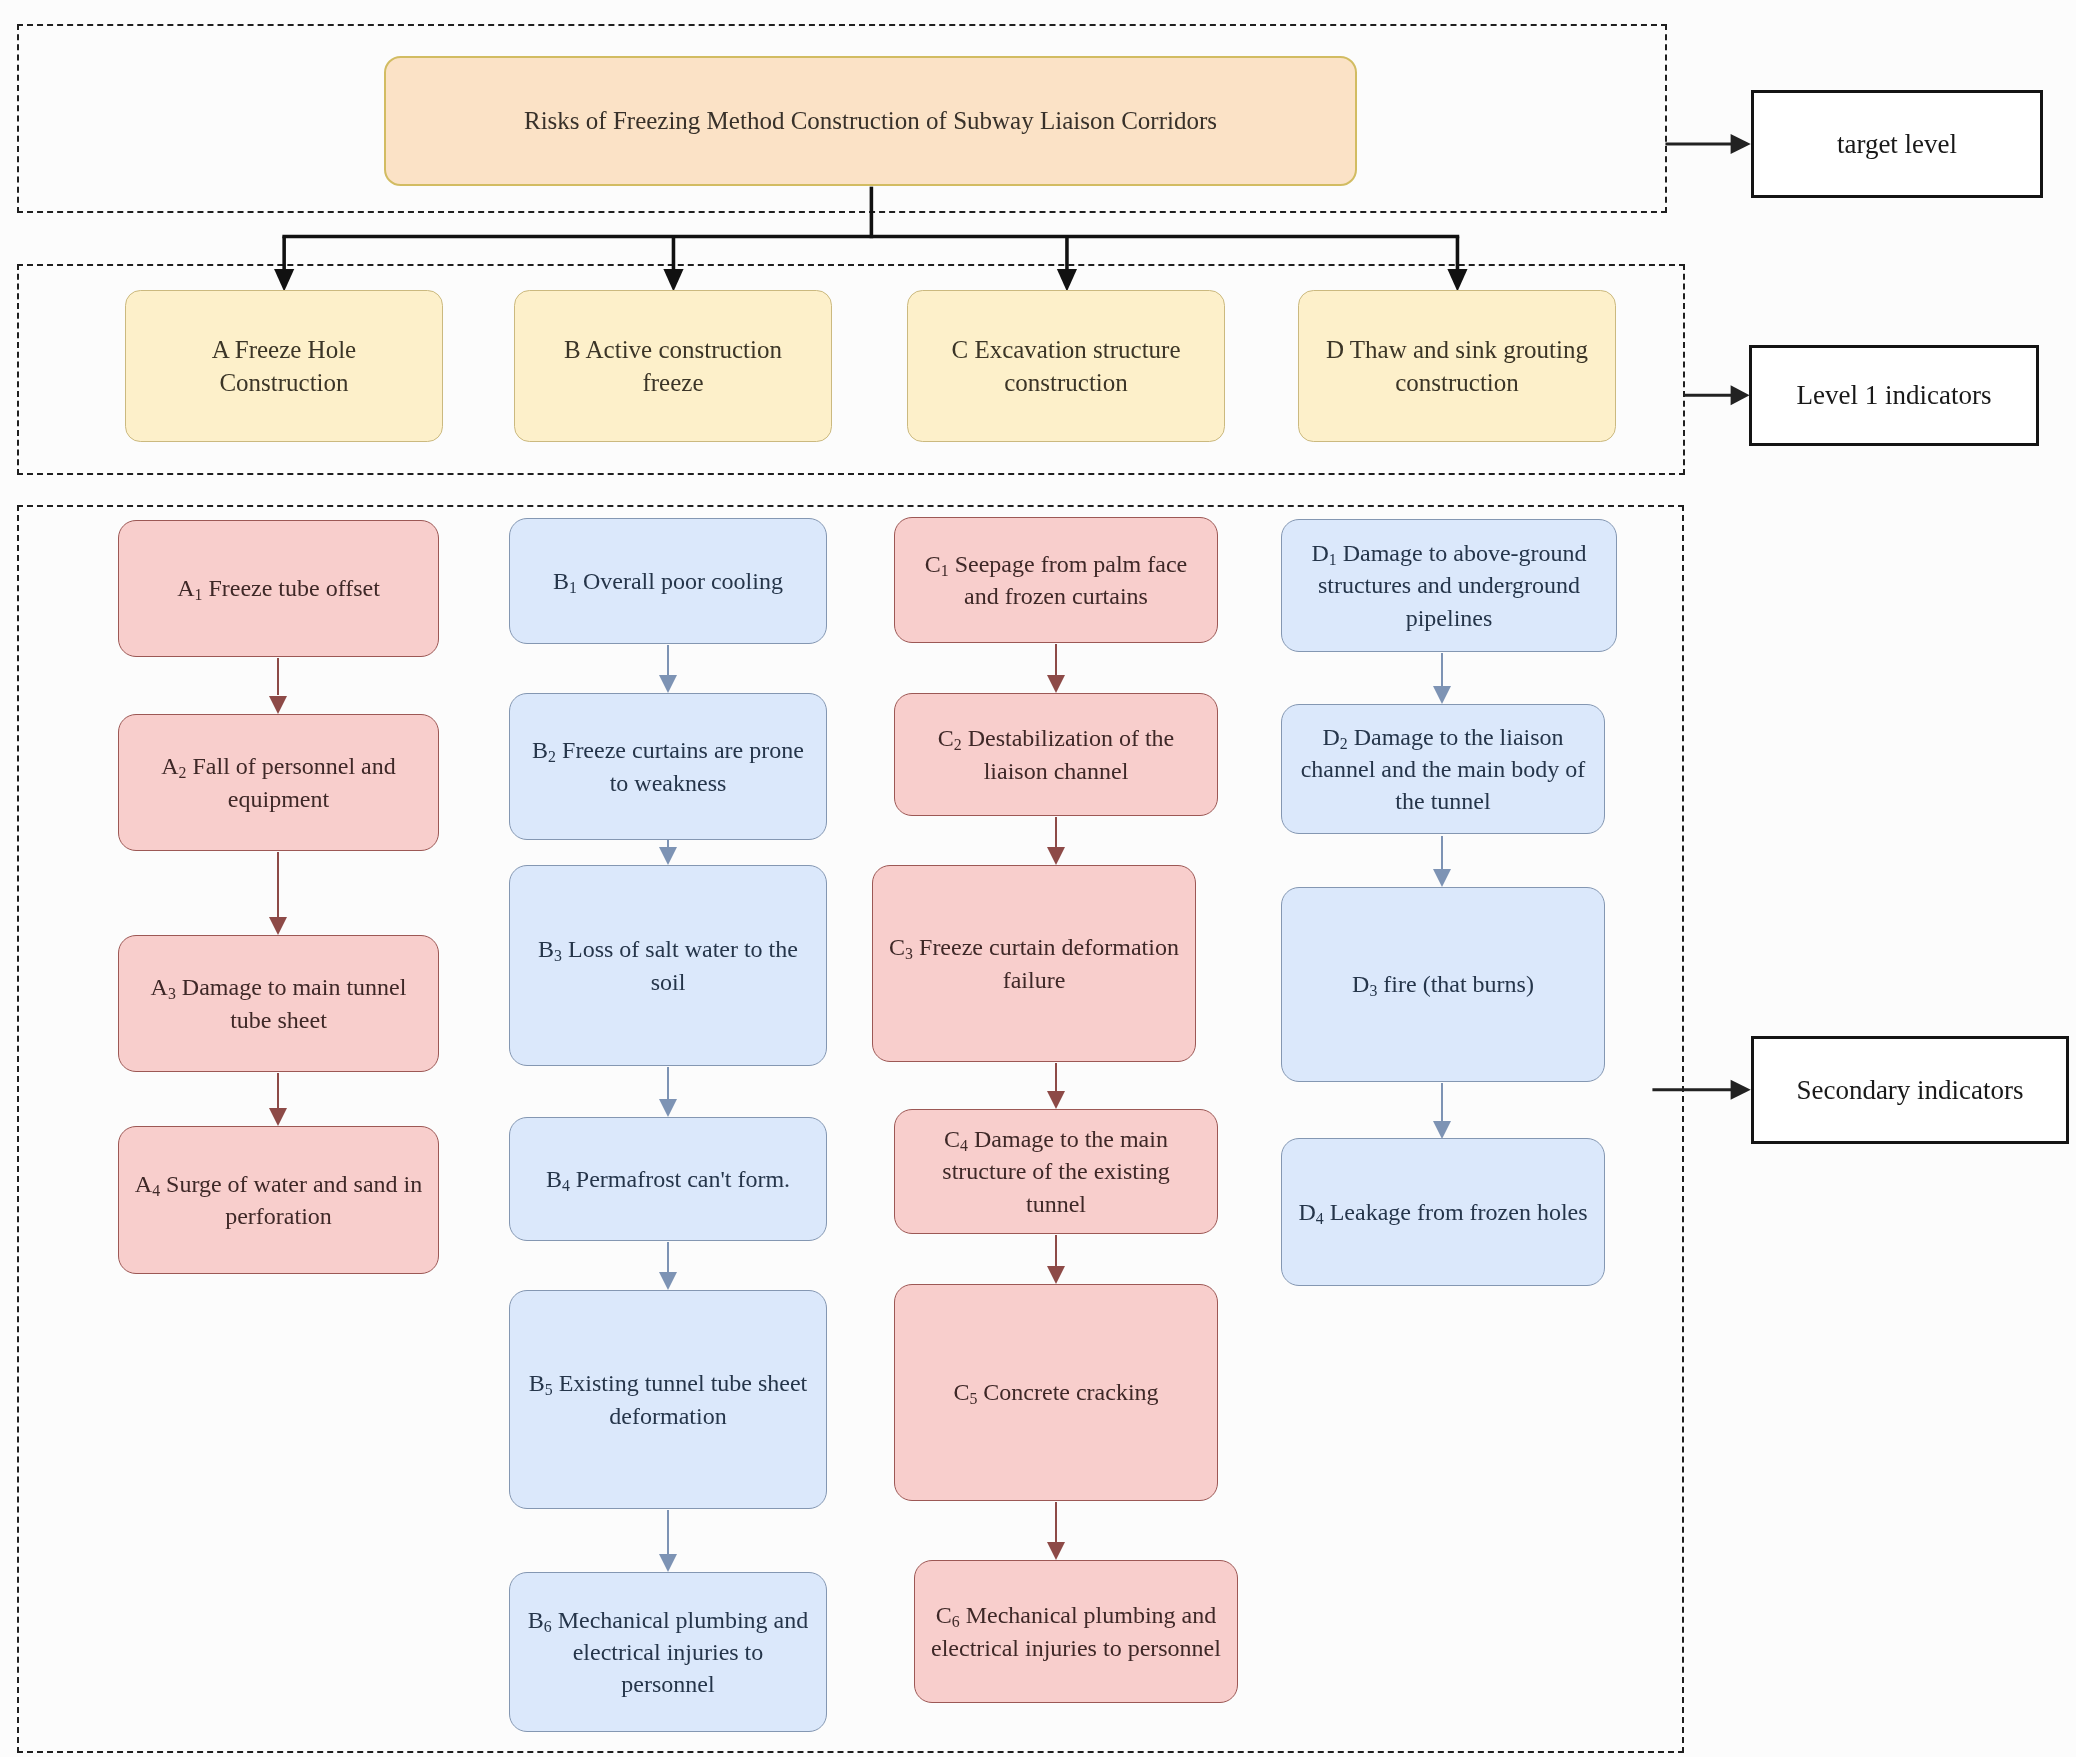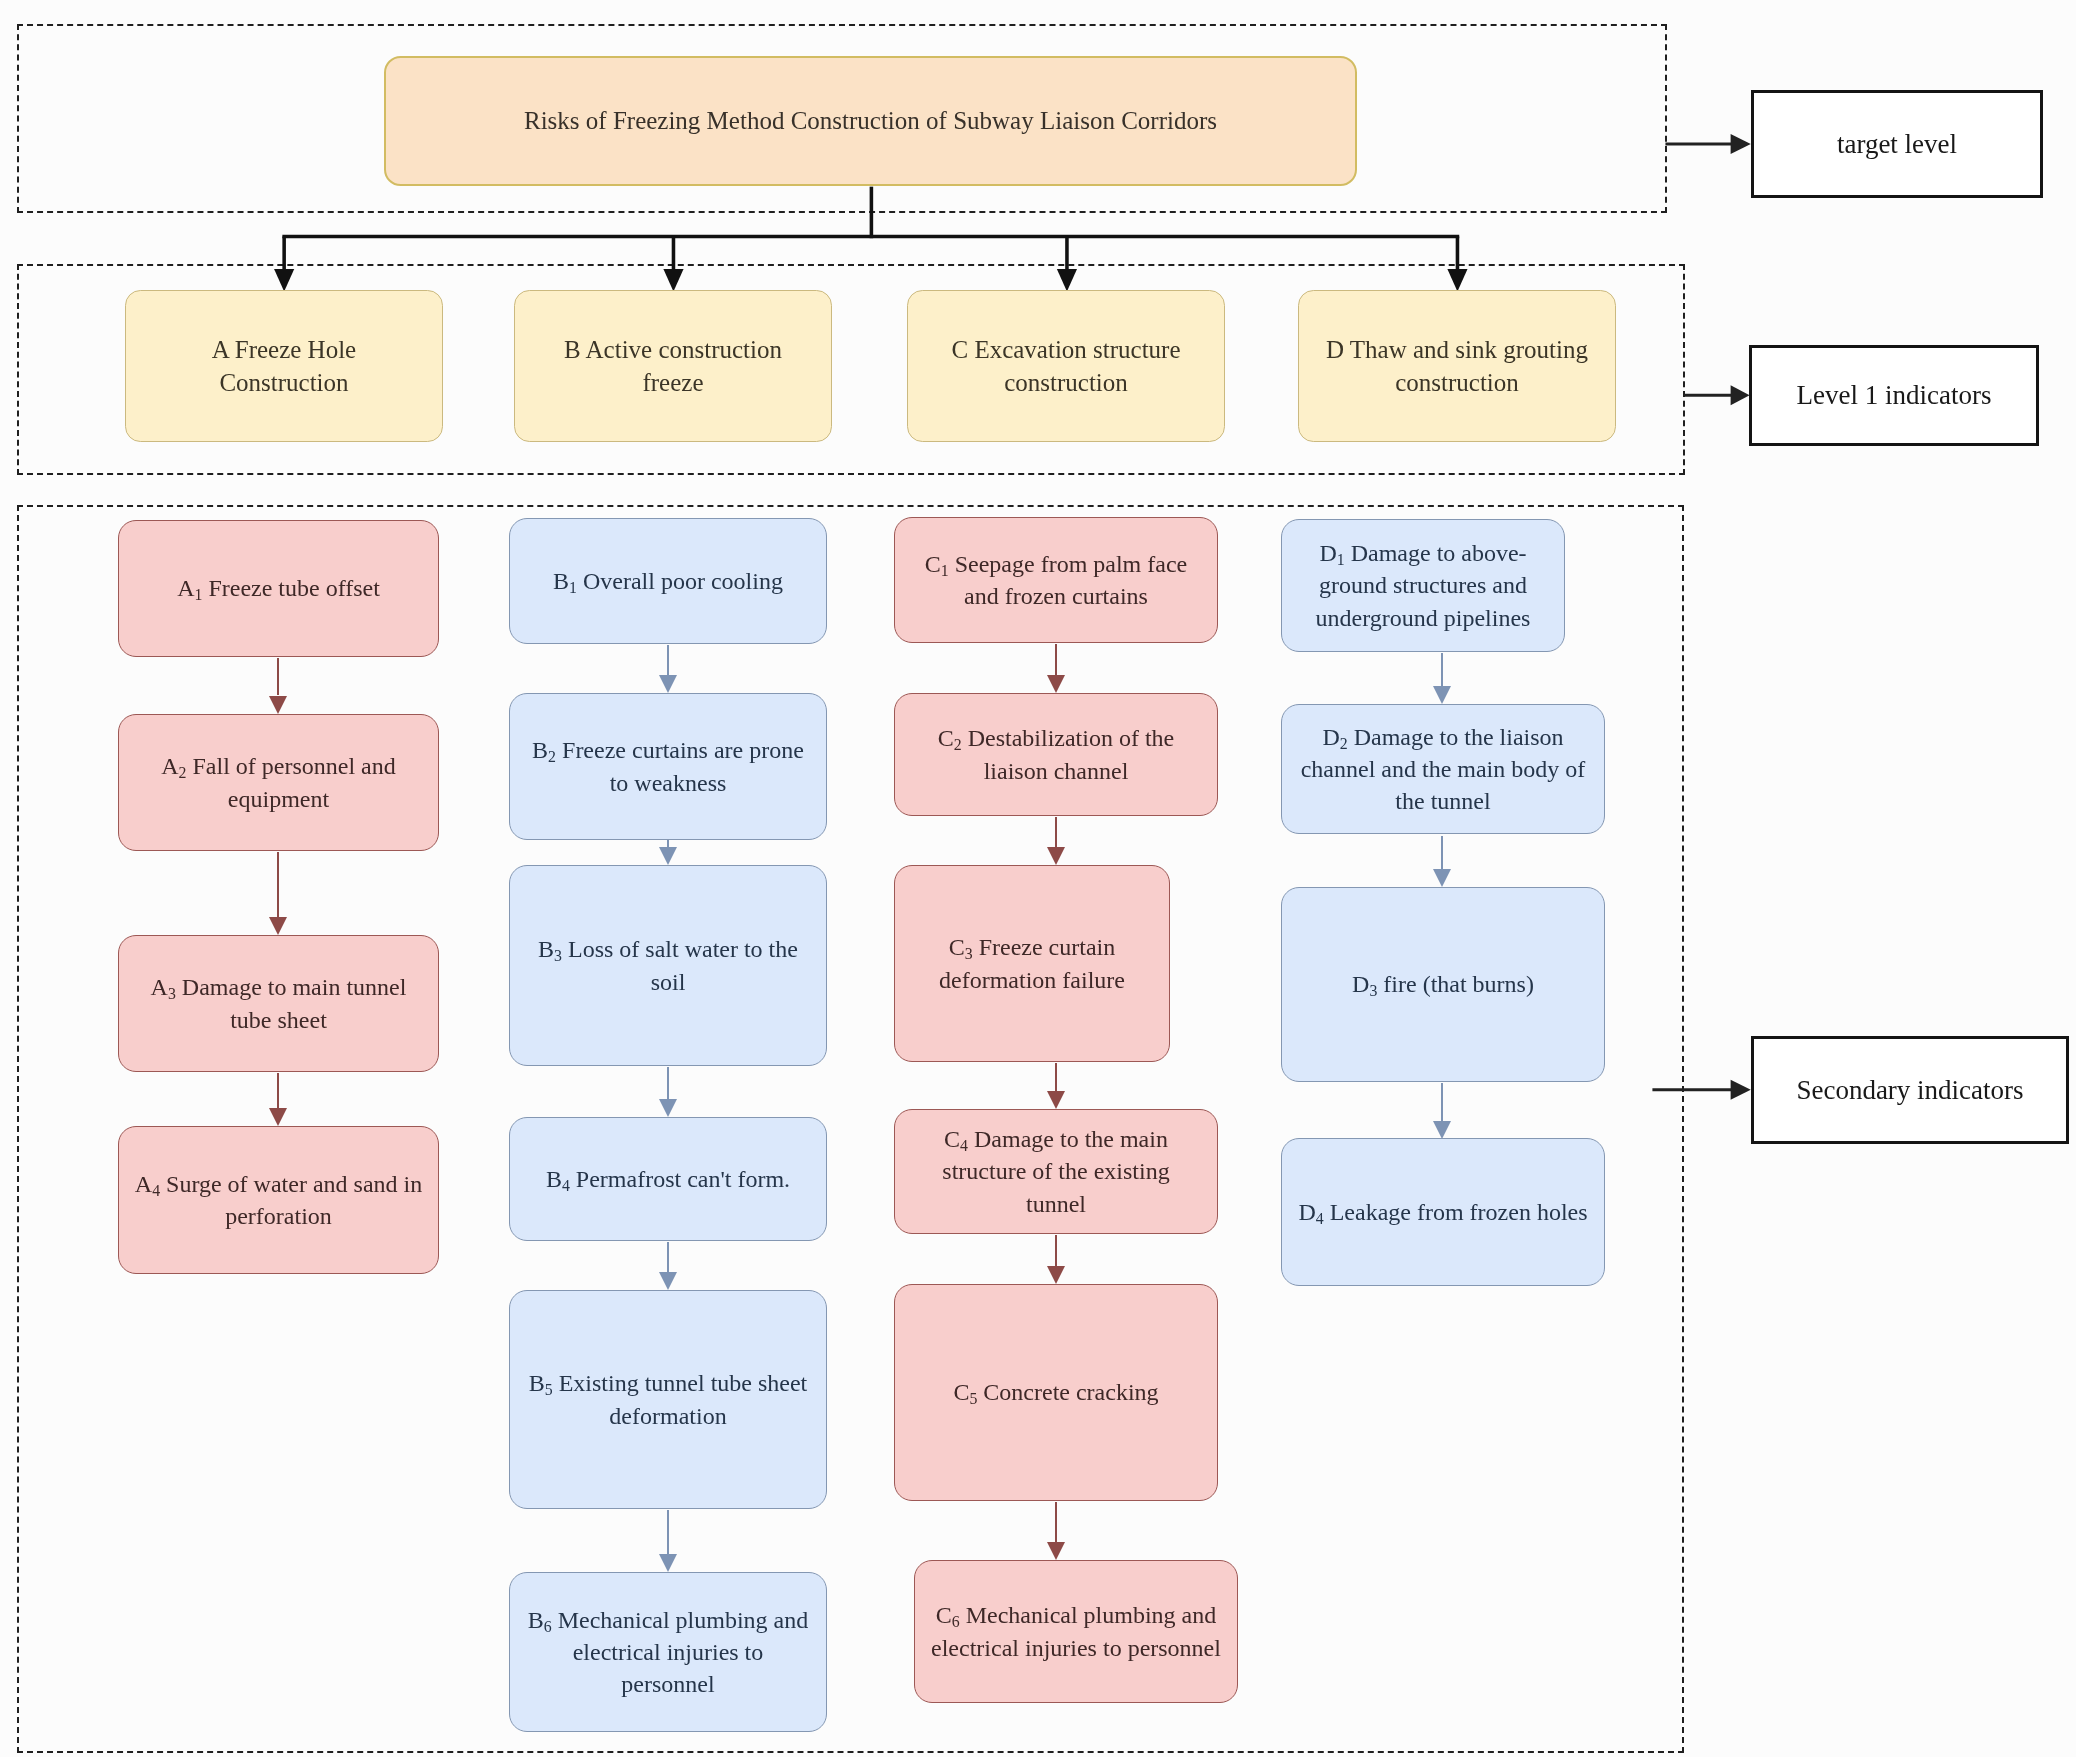--- a/index.html
+++ b/index.html
@@ -149,39 +149,39 @@
     <div class="node theme-red" style="left: 894px; top: 517px; width: 324px; height: 126px;">
       <span class="node-label">C<sub>1</sub> Seepage from palm face and frozen curtains</span>
     </div>
     <div class="varrow theme-red" style="left: 1055px; top: 644px; height: 31px;"></div>
     <div class="varrow-head theme-red" style="left: 1047px; top: 675px;"></div>
     <div class="node theme-red" style="left: 894px; top: 693px; width: 324px; height: 123px;">
       <span class="node-label">C<sub>2</sub> Destabilization of the liaison channel</span>
     </div>
     <div class="varrow theme-red" style="left: 1055px; top: 817px; height: 30px;"></div>
     <div class="varrow-head theme-red" style="left: 1047px; top: 847px;"></div>
-    <div class="node theme-red" style="left: 894px; top: 865px; width: 276px; height: 197px;">
+    <div class="node theme-red" style="left: 872px; top: 865px; width: 324px; height: 197px;">
       <span class="node-label">C<sub>3</sub> Freeze curtain deformation failure</span>
     </div>
     <div class="varrow theme-red" style="left: 1055px; top: 1063px; height: 28px;"></div>
     <div class="varrow-head theme-red" style="left: 1047px; top: 1091px;"></div>
     <div class="node theme-red" style="left: 894px; top: 1109px; width: 324px; height: 125px;">
       <span class="node-label">C<sub>4</sub> Damage to the main structure of the existing tunnel</span>
     </div>
     <div class="varrow theme-red" style="left: 1055px; top: 1235px; height: 31px;"></div>
     <div class="varrow-head theme-red" style="left: 1047px; top: 1266px;"></div>
     <div class="node theme-red" style="left: 894px; top: 1284px; width: 324px; height: 217px;">
       <span class="node-label">C<sub>5</sub> Concrete cracking</span>
     </div>
     <div class="varrow theme-red" style="left: 1055px; top: 1502px; height: 40px;"></div>
     <div class="varrow-head theme-red" style="left: 1047px; top: 1542px;"></div>
     <div class="node theme-red" style="left: 894px; top: 1560px; width: 324px; height: 143px; margin-left: 20px;">
       <span class="node-label">C<sub>6</sub> Mechanical plumbing and electrical injuries to personnel</span>
     </div>
-    <div class="node theme-blue" style="left: 1281px; top: 519px; width: 284px; height: 133px;">
+    <div class="node theme-blue" style="left: 1281px; top: 519px; width: 336px; height: 133px;">
       <span class="node-label">D<sub>1</sub> Damage to above-ground structures and underground pipelines</span>
     </div>
     <div class="varrow theme-blue" style="left: 1441px; top: 653px; height: 33px;"></div>
     <div class="varrow-head theme-blue" style="left: 1433px; top: 686px;"></div>
     <div class="node theme-blue" style="left: 1281px; top: 704px; width: 324px; height: 130px;">
       <span class="node-label">D<sub>2</sub> Damage to the liaison channel and the main body of the tunnel</span>
     </div>
     <div class="varrow theme-blue" style="left: 1441px; top: 836px; height: 33px;"></div>
     <div class="varrow-head theme-blue" style="left: 1433px; top: 869px;"></div>
     <div class="node theme-blue" style="left: 1281px; top: 887px; width: 324px; height: 195px;">

